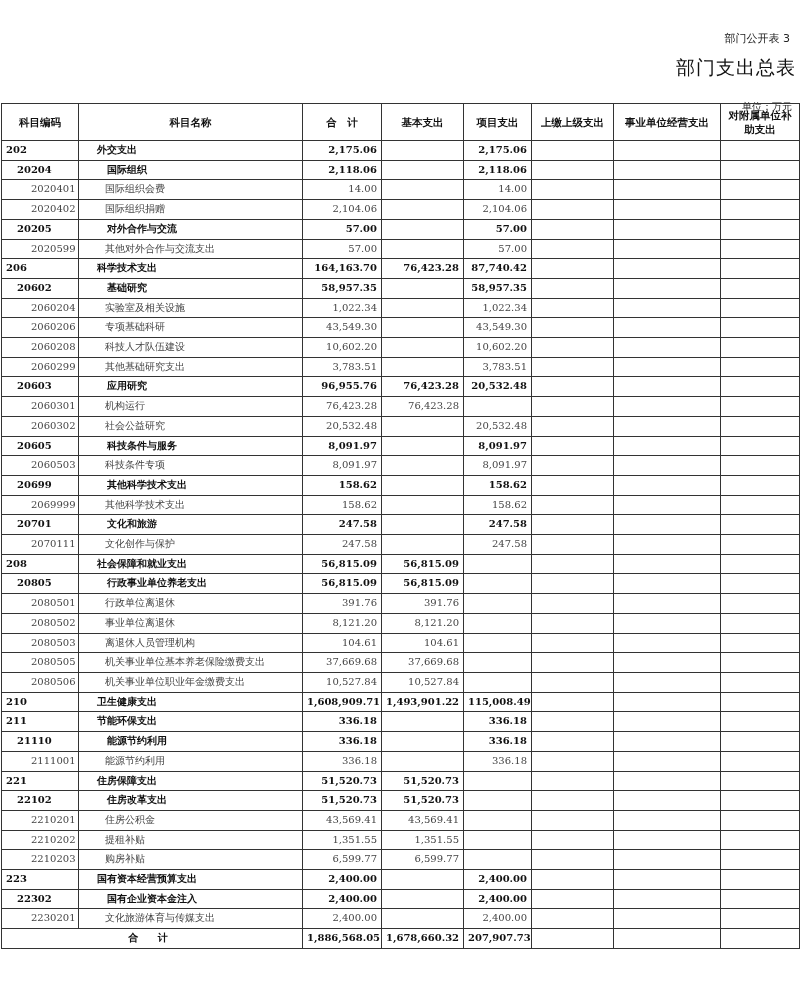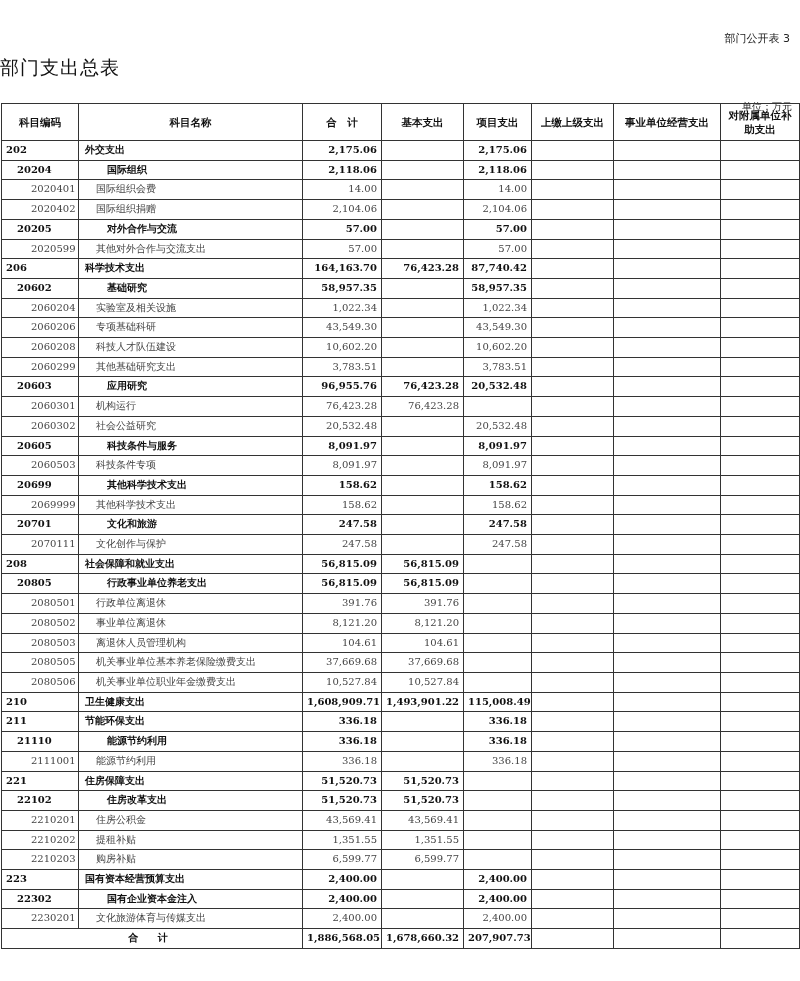--- a/index.html
+++ b/index.html
@@ -6,21 +6,21 @@
     body {
       width: 800px; height: 981px; position: relative; overflow: hidden;
       font-family: "DejaVu Serif", "Liberation Serif", serif;
       color: #111;
     }
     .form-no {
       position: absolute; top: 31px; right: 10px;
       font-size: 11px; font-family: "DejaVu Sans", sans-serif; color: #222;
     }
     .title {
-      position: absolute; top: 55px; left: 0; width: 796px; text-align: left;
+      position: absolute; top: 55px; left: 0; width: 796px; text-align: right;
       font-size: 19px; font-family: "DejaVu Sans", sans-serif; color: #111;
       letter-spacing: 1px;
     }
     .unit {
       position: absolute; top: 100px; right: 8px;
       font-size: 10px; font-family: "DejaVu Sans", sans-serif; color: #222;
     }
     table.main {
       position: absolute; top: 103px; left: 1px;
       width: 798px; border-collapse: collapse; table-layout: fixed;
@@ -35,23 +35,23 @@
       height: 36px; line-height: 14px; font-weight: bold;
       font-family: "DejaVu Sans", sans-serif; font-size: 10.5px;
       text-align: center; white-space: normal;
     }
     table.main tr.lvl1 td, table.main tr.lvl2 td { font-weight: bold; color: #111; }
     table.main tr.lvl3 td { font-weight: normal; color: #444; }
     td.code { text-align: left; margin-left: 40px; }
     tr.lvl2 td.code { padding-left: 15px; }
     tr.lvl3 td.code { padding-left: 29px; }
     td.name { font-family: "DejaVu Sans", sans-serif; }
-    tr.lvl1 td.name { padding-left: 6px; }
+    tr.lvl1 td.name { padding-left: 18px; }
     tr.lvl2 td.name { padding-left: 28px; }
-    tr.lvl3 td.name { padding-left: 17px; }
+    tr.lvl3 td.name { padding-left: 26px; }
     td.num { text-align: right; padding-right: 5px; }
     tr.total td { font-weight: bold; }
     tr.total td.total-label { text-align: center; font-family: "DejaVu Sans", sans-serif; letter-spacing: 8px; }
   </style>
 </head>
 <body>
 
 <div class="form-no">部门公开表 3</div>
 <div class="title">部门支出总表</div>
 <div class="unit">单位：万元</div>

